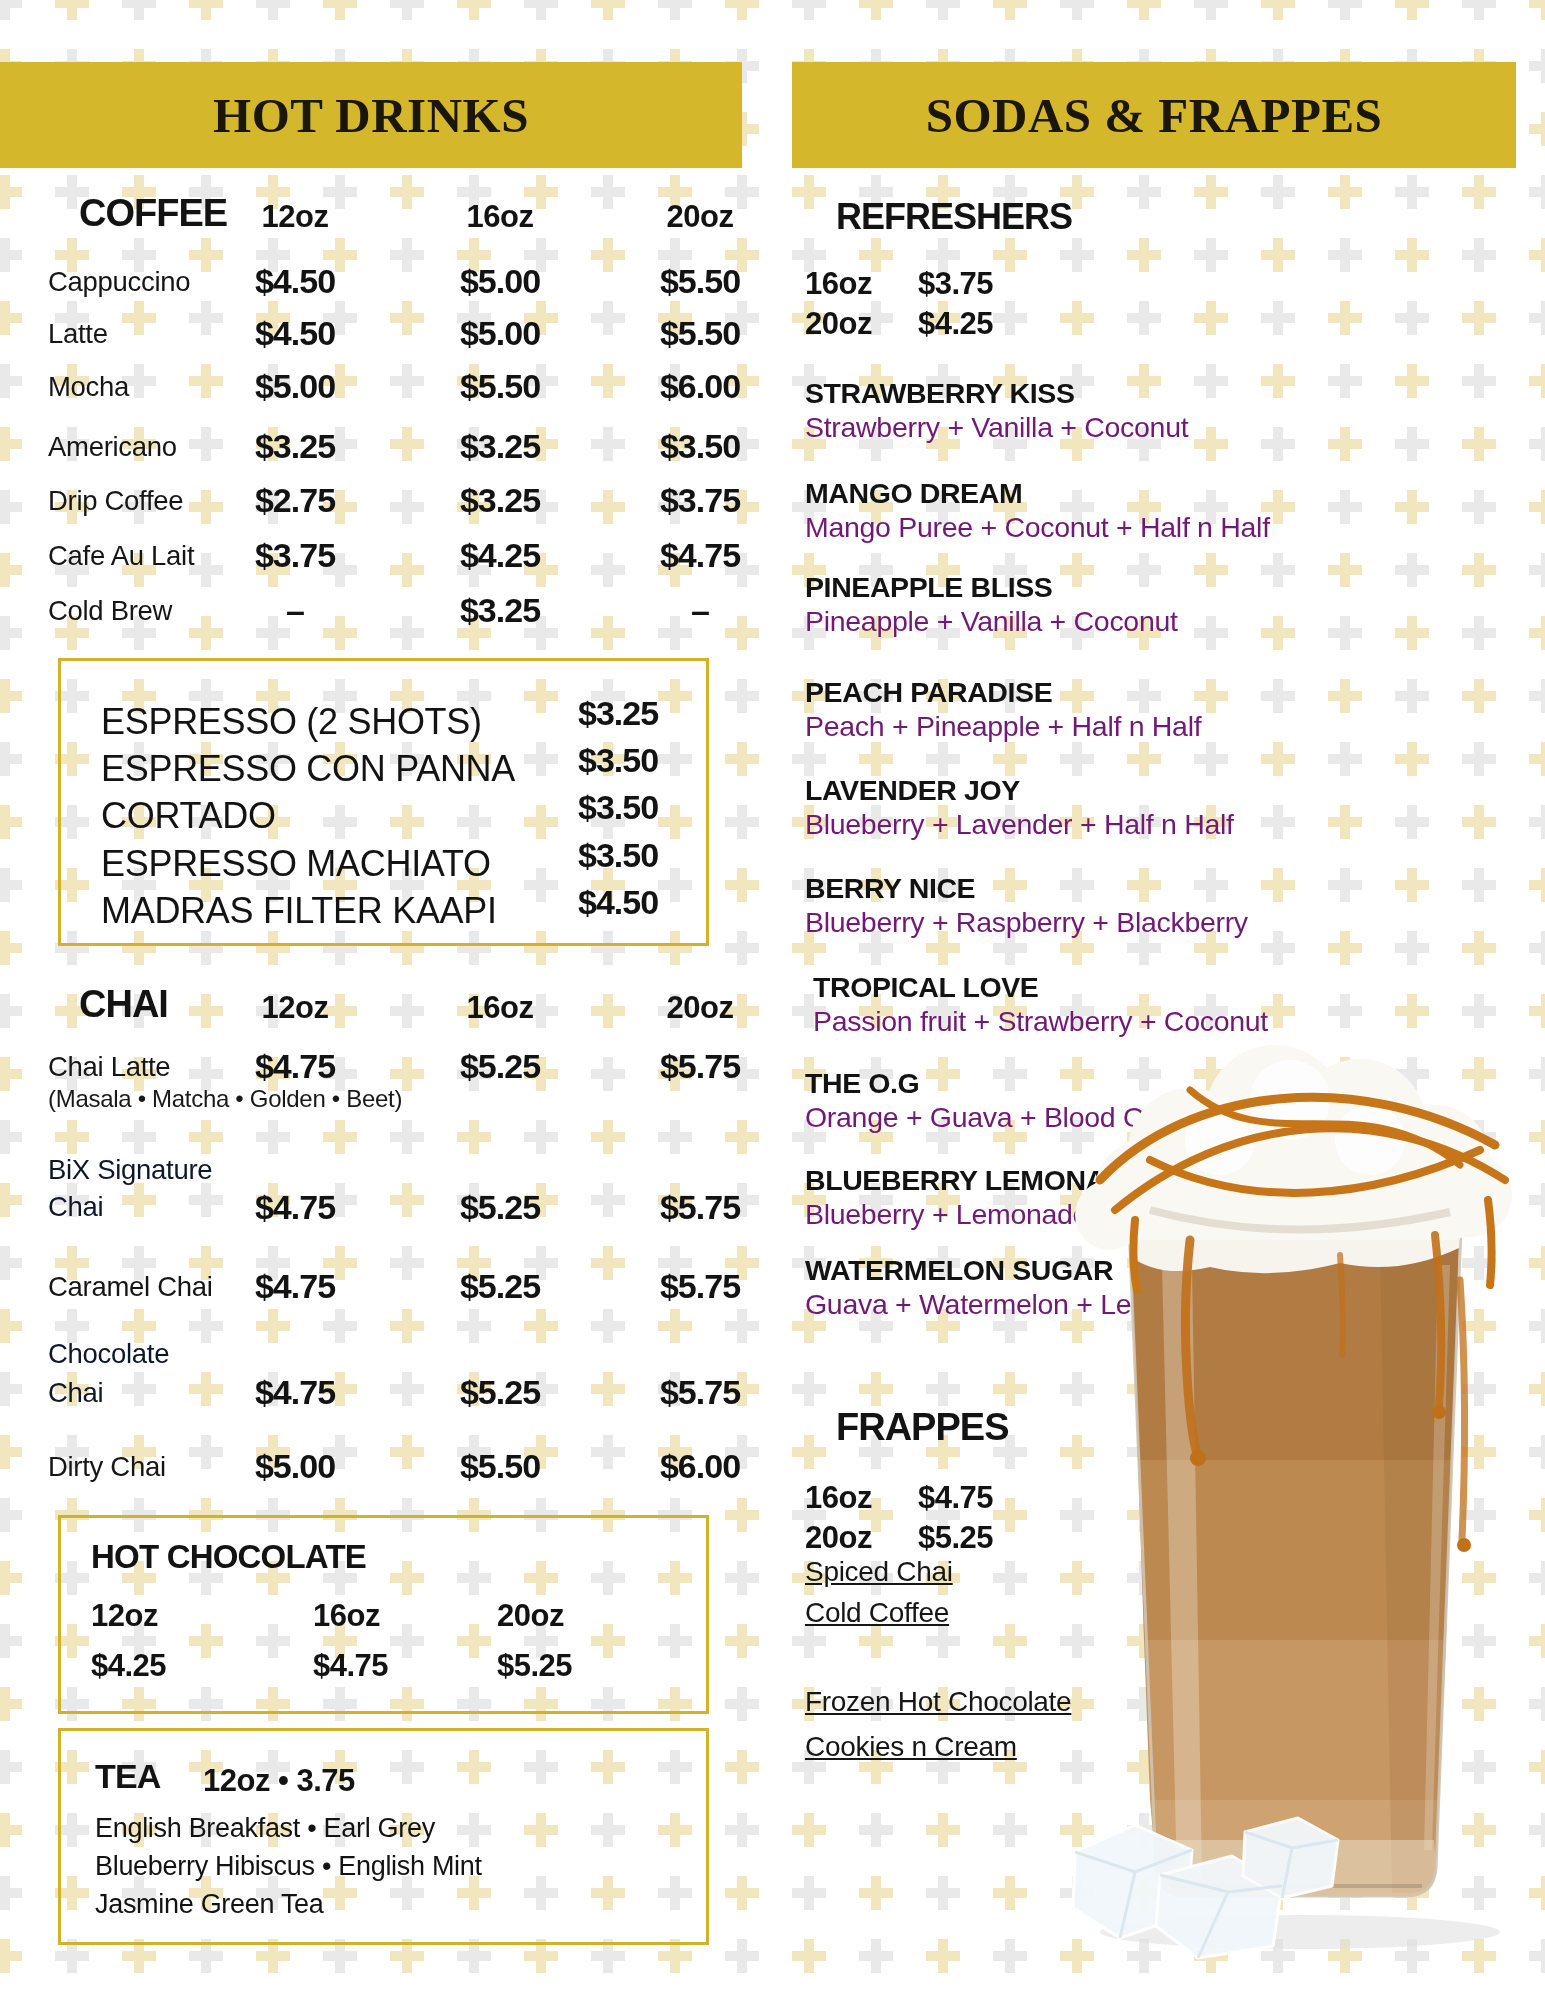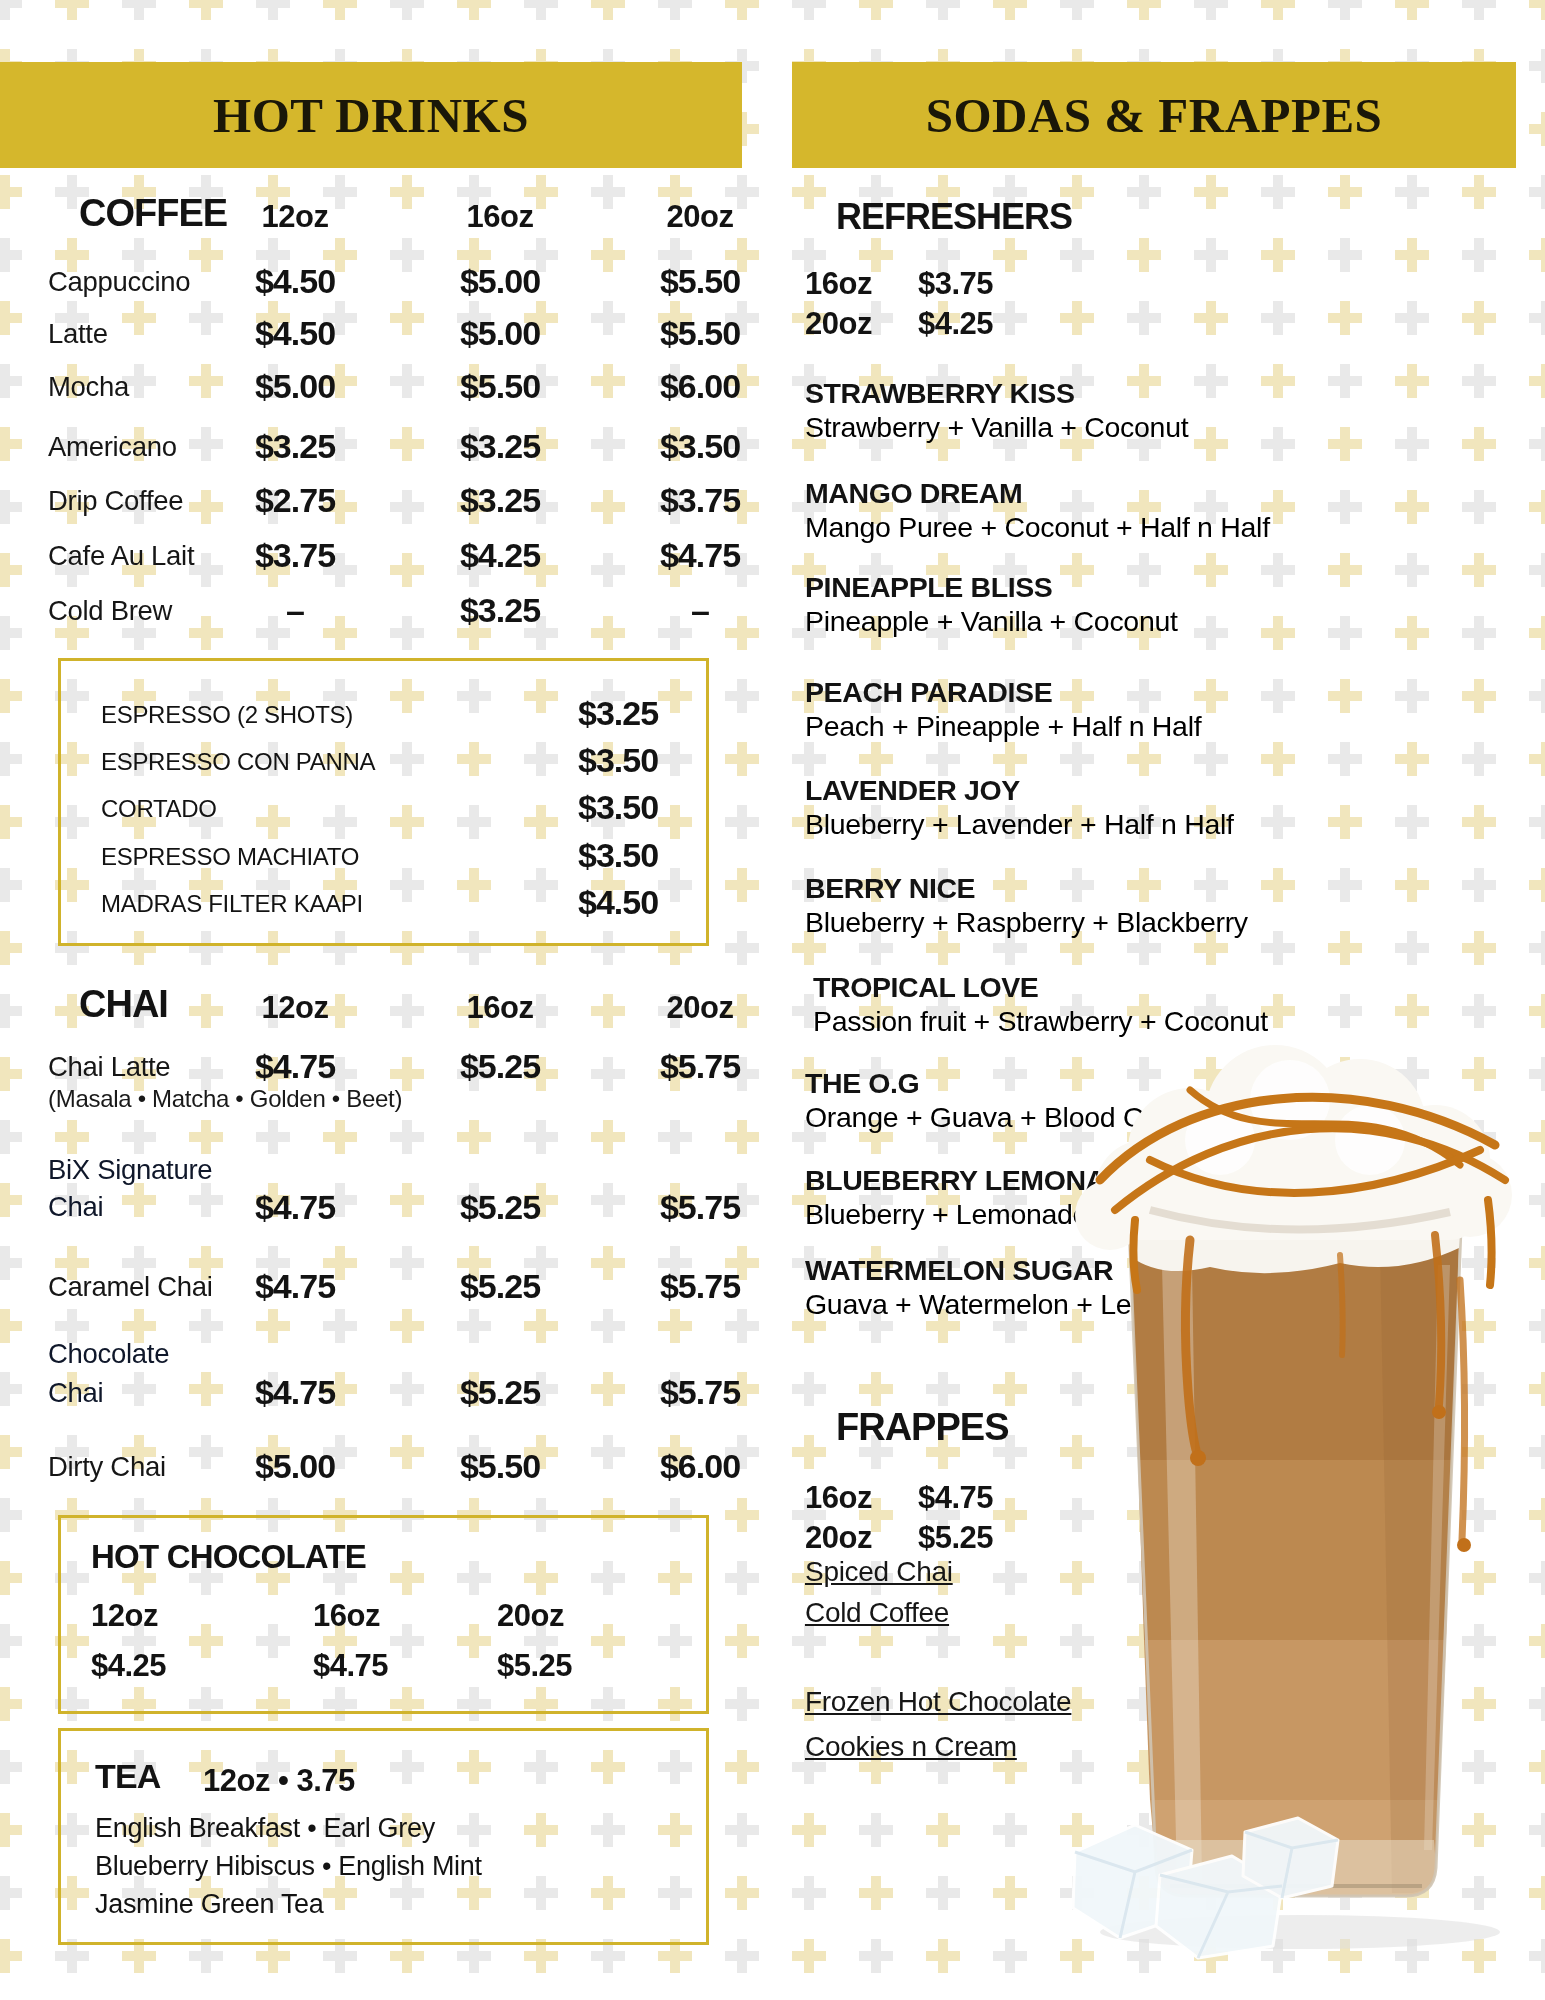--- a/index.html
+++ b/index.html
@@ -11,31 +11,31 @@
   .banner-title{font-family:"Liberation Serif",serif;font-weight:700;font-size:49px;letter-spacing:.5px;color:#1a1708;white-space:nowrap;}
   .sec-title{font-weight:800;font-size:38px;letter-spacing:-1px;white-space:nowrap;margin-left:31px;}
   .oz{position:absolute;font-weight:700;font-size:31px;letter-spacing:-.5px;transform:translateX(-50%);white-space:nowrap;}
   .row{position:absolute;left:48px;width:710px;height:48px;}
   .lbl{position:absolute;left:0;top:4px;font-size:27.5px;letter-spacing:-.3px;white-space:nowrap;color:#161616;}
   .lbl2{position:absolute;left:0;font-size:27.5px;letter-spacing:-.3px;white-space:nowrap;color:#0f172a;}
   .price{position:absolute;top:0;font-weight:700;font-size:34px;letter-spacing:-1px;transform:translateX(-50%);white-space:nowrap;}
   .cc1{left:247px;} .cc2{left:452px;} .cc3{left:652px;}
   .box{position:absolute;border:3px solid #d0b32b;}
   .erow{position:absolute;left:40px;width:560px;height:40px;}
-  .elbl{position:absolute;left:0;top:2px;font-size:24px;letter-spacing:-.3px;white-space:nowrap;text-align:right;}
+  .elbl{position:absolute;left:0;top:2px;font-size:36px;letter-spacing:-.3px;white-space:nowrap;text-align:right;}
   .eprice{position:absolute;left:477px;top:-5px;font-weight:700;font-size:34px;letter-spacing:-1px;white-space:nowrap;}
   .bx-title{position:absolute;font-weight:800;font-size:33px;letter-spacing:-.8px;white-space:nowrap;}
   .bx-oz{position:absolute;font-weight:700;font-size:31px;letter-spacing:-.5px;white-space:nowrap;}
   .note{position:absolute;font-size:24px;letter-spacing:-.3px;white-space:nowrap;color:#191919;}
   .szrow{position:absolute;left:805px;width:320px;height:40px;}
   .sz{position:absolute;left:0;top:0;font-weight:700;font-size:31px;letter-spacing:-.5px;}
   .szp{position:absolute;left:113px;top:0;font-weight:700;font-size:31px;letter-spacing:-.5px;}
   .ritem{position:absolute;left:805px;width:560px;height:72px;}
   .fname{position:absolute;left:0;top:0;font-weight:700;font-size:28.5px;letter-spacing:-.4px;white-space:nowrap;}
-  .fdesc{position:absolute;left:0;top:34px;font-size:28.5px;letter-spacing:-.3px;white-space:nowrap;color:#000000;}
+  .fdesc{position:absolute;left:0;top:34px;font-size:28.5px;letter-spacing:-.3px;white-space:nowrap;color:#701a75;}
   .flav{position:absolute;left:805px;font-size:28px;letter-spacing:-.3px;white-space:nowrap;color:#161616;text-decoration:underline;}
   .tealine{position:absolute;left:34px;font-size:27px;letter-spacing:-.3px;white-space:nowrap;}
 </style>
 </head>
 <body>
 
 <div id="page">
 
   <svg id="plus-pattern" aria-hidden="true">
       <path d="M0 -14 h10 v12 h12 v10 h-12 v12 h-10 v-12 h-12 v-10 h12 z" fill="#e9e9e9"></path>

